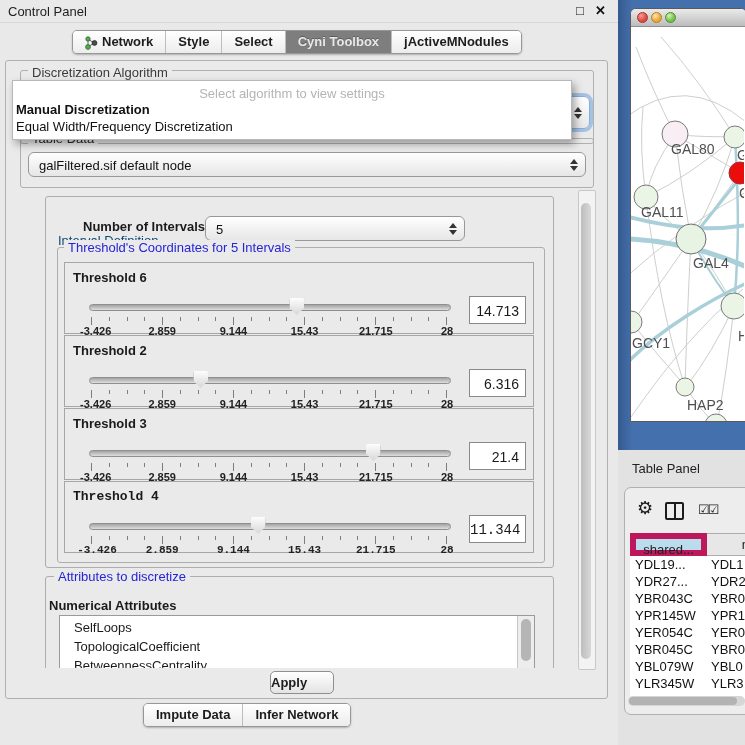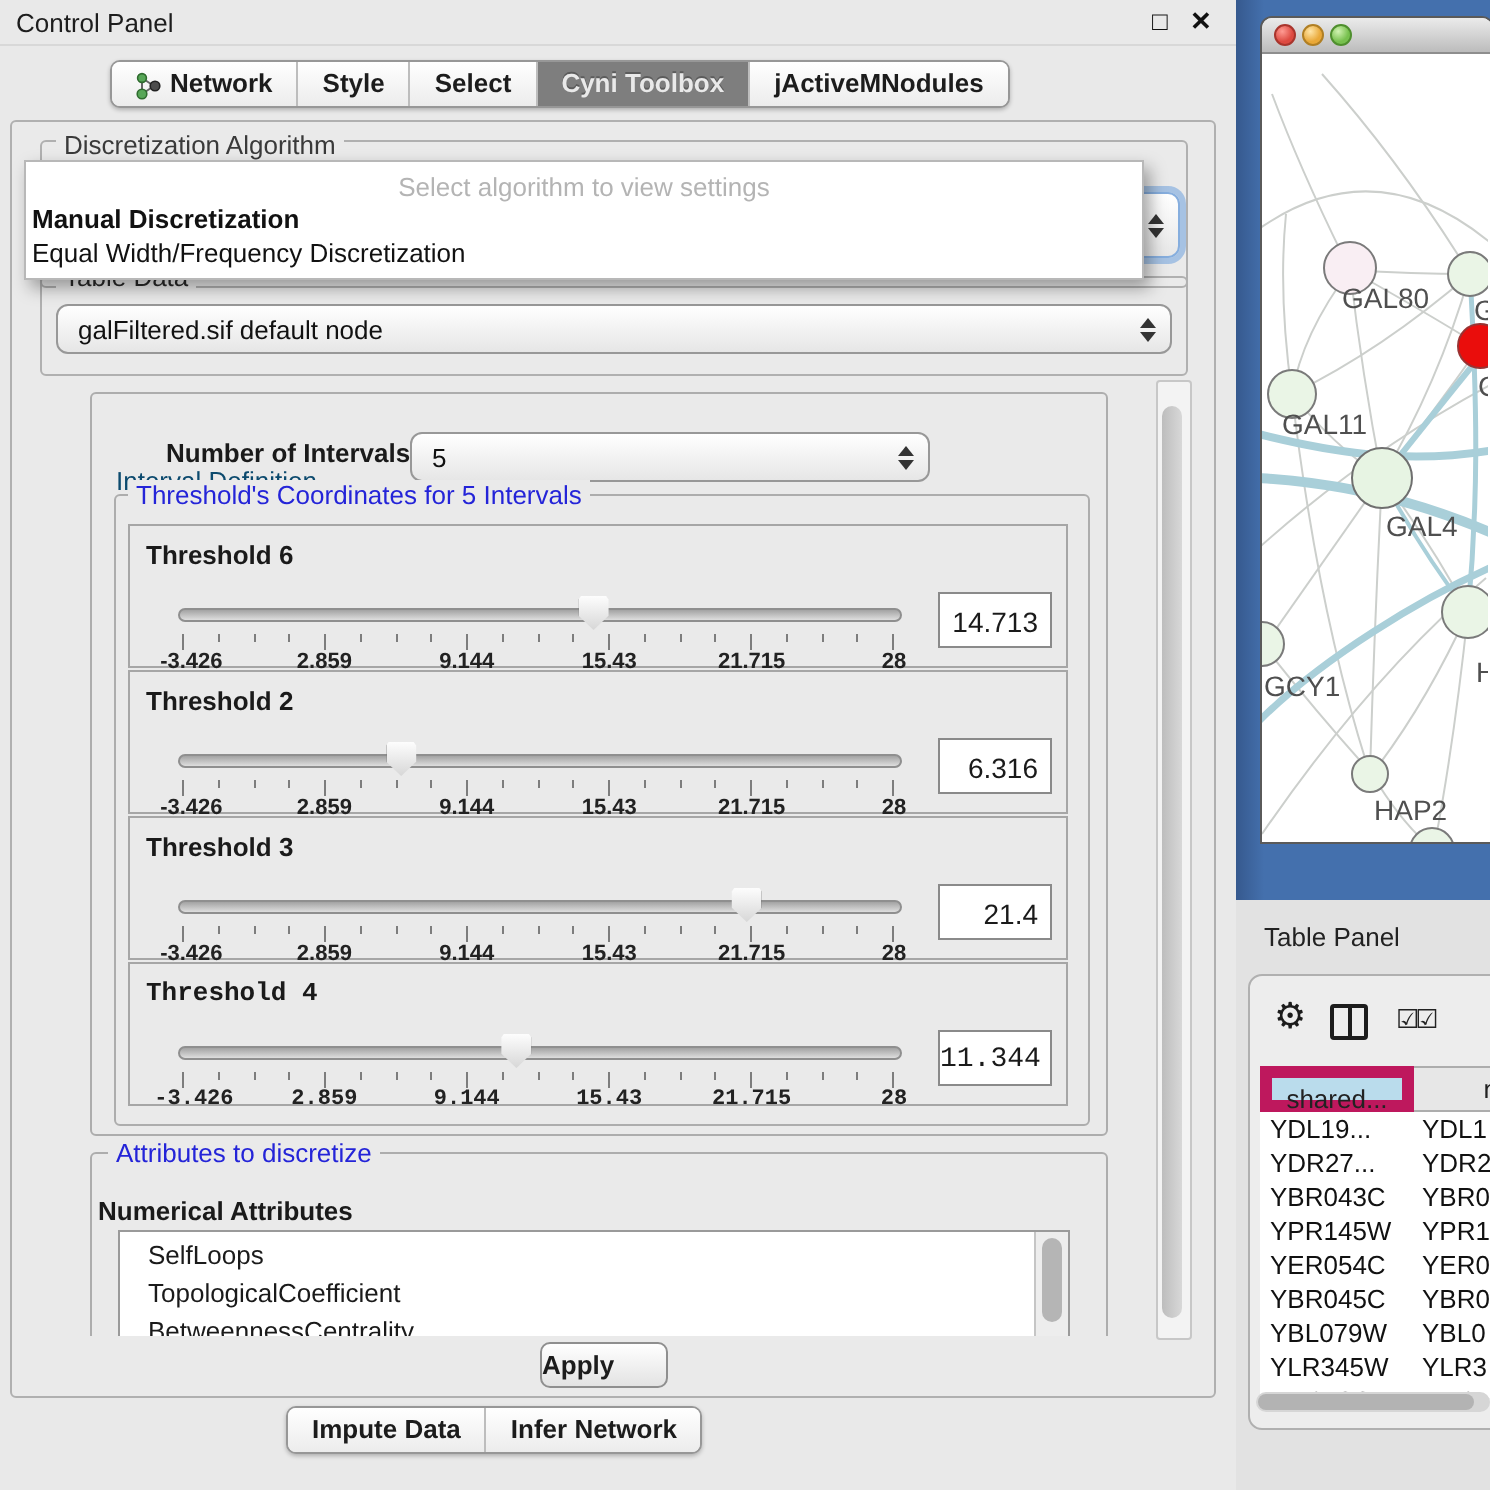--- a/index.html
+++ b/index.html
@@ -10,21 +10,21 @@
   
   .cp-titlebar{left:0;top:0;width:618px;height:22px;background:#e9e9e9;border-bottom:1px solid #d8d8d8;}
   .cp-title{left:8px;top:4px;font-size:13px;color:#1d1d1d;}
   .win-btn{top:3px;font-size:13px;color:#111;cursor:default;line-height:16px;}
   .win-float{left:576px;}
   .win-close{left:595px;font-weight:bold;}
 
   
   .seg{display:flex;border:1px solid #979797;border-radius:5px;overflow:hidden;background:#f7f7f7;
        box-shadow:0 1px 2px rgba(0,0,0,.25);}
-  .seg-top{left:55px;top:30px;height:22px;}
+  .seg-top{left:72px;top:30px;height:22px;}
   .seg .tab{display:flex;align-items:center;gap:4px;padding:0 12px;line-height:22px;font-weight:700;
             font-size:13px;color:#1c1c1c;border-left:1px solid #bdbdbd;background:linear-gradient(#ffffff,#ececec);}
   .seg .tab:first-child{border-left:none;}
   .seg .tab.sel{background:#7e7e7e;color:#e9e9e9;text-shadow:0 -1px 0 #5c5c5c;}
   .neticon{width:13px;height:14px;display:inline-block;}
 
   
   .cp-body{left:5px;top:60px;width:601px;height:637px;background:#eaeaea;border:1px solid #b0b0b0;border-radius:3px;}
 
   .groupbox{border:1px solid #b0b0b0;border-radius:3px;}

